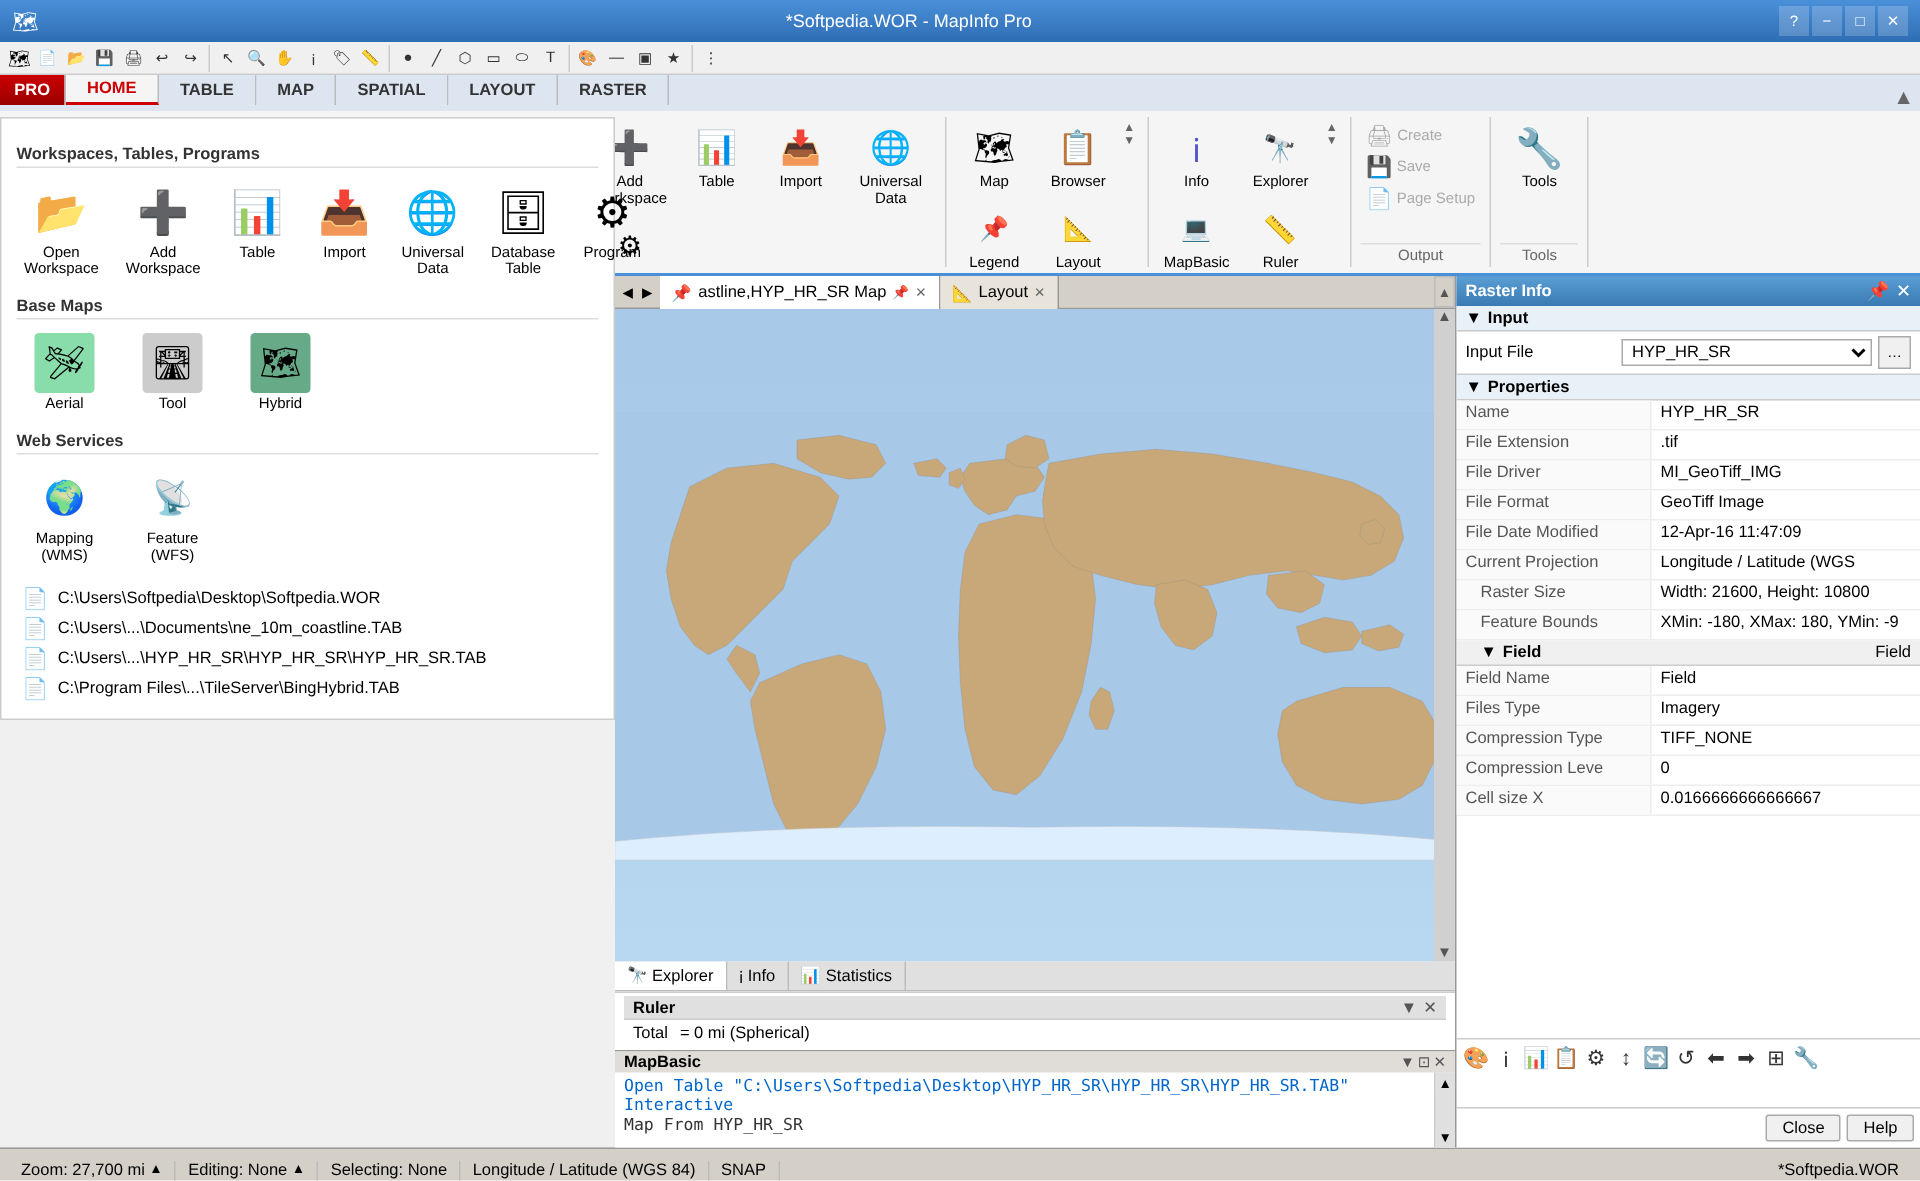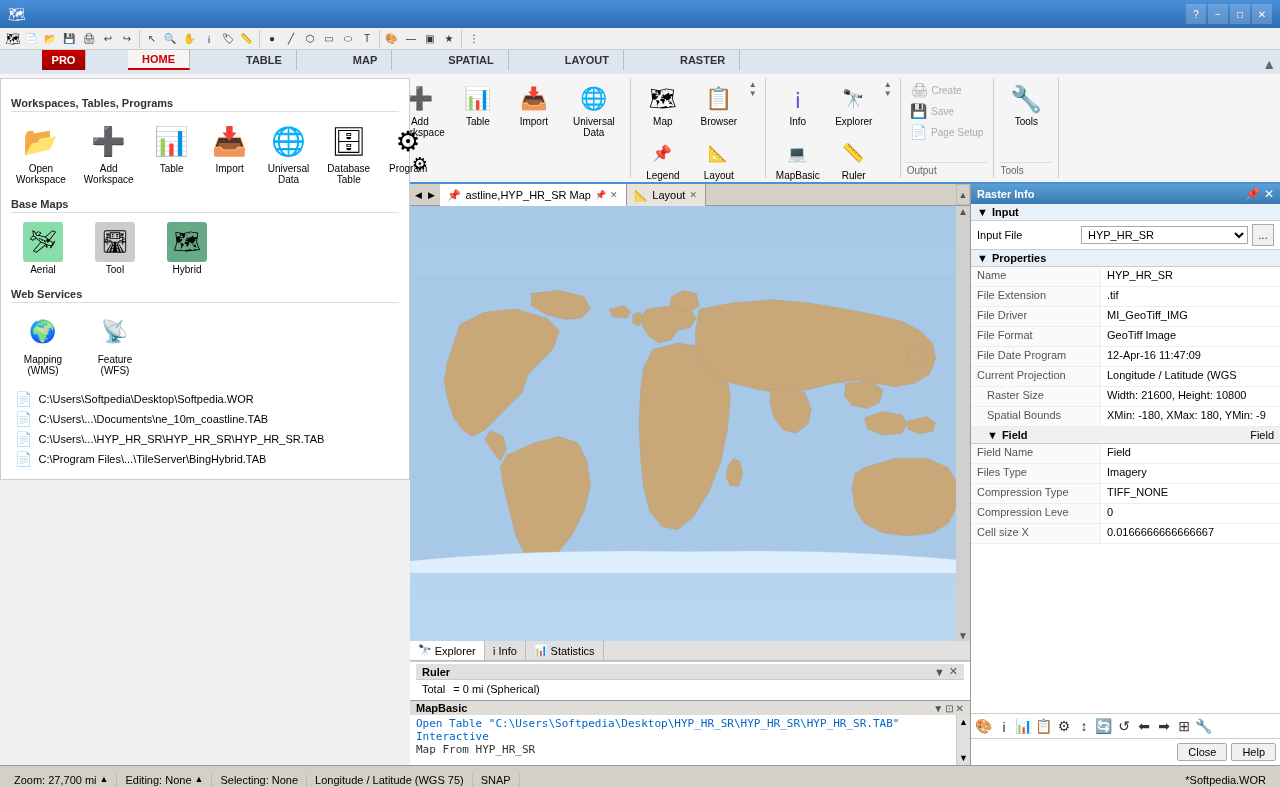--- a/index.html
+++ b/index.html
@@ -46,21 +46,20 @@
       padding: 0 14px;
       height: 20px;
       display: flex;
       align-items: center;
       font-size: 11px;
       font-weight: bold;
       cursor: pointer;
       border-right: 1px solid #bbb;
       background: #dde5f0;
       color: #333;
-      margin-left: 42px;
     }
     .main-tab.active {
       background: #f5f5f5;
       color: #c00;
       border-bottom: 2px solid #c00;
     }
 
     
     #ribbon {
       background: #f5f5f5;
@@ -80,21 +79,21 @@
     }
     .ribbon-group-content {
       display: flex;
       flex: 1;
       gap: 2px;
       align-items: flex-start;
     }
     .ribbon-group-label {
       font-size: 10px;
       color: #666;
-      text-align: left;
+      text-align: center;
       padding-top: 2px;
       border-top: 1px solid #ddd;
       margin-top: 2px;
     }
 
     
     .rb-large {
       display: flex;
       flex-direction: column;
       align-items: center;
@@ -243,20 +242,21 @@
       gap: 4px;
     }
 
     #raster-info-content { overflow-y: auto; flex: 1; }
     #raster-info-footer {
       padding: 4px;
       display: flex;
       justify-content: flex-end;
       gap: 4px;
       border-top: 1px solid #ccc;
+      margin-top: 21px;
     }
     #raster-info-footer button {
       padding: 2px 10px;
       font-size: 11px;
       cursor: pointer;
       background: #f0f0f0;
       border: 1px solid #aaa;
       border-radius: 2px;
     }
 
@@ -477,20 +477,21 @@
     }
 
   </style>
 </head>
 <body>
 
 <div id="titlebar">
   <div style="display:flex; align-items:center; gap:6px;">
     <span style="font-size:14px;">🗺</span>
   </div>
+  <div class="title">*Softpedia.WOR - MapInfo Pro</div>
   <div class="win-controls">
     <button class="win-btn">?</button>
     <button class="win-btn">−</button>
     <button class="win-btn">□</button>
     <button class="win-btn close">✕</button>
   </div>
 </div>
 
 <div id="icon-toolbar">
   <span class="qa-icon">🗺</span>
@@ -992,33 +993,33 @@
       </div>
       <div class="ri-row">
         <div class="ri-key">File Driver</div>
         <div class="ri-val">MI_GeoTiff_IMG</div>
       </div>
       <div class="ri-row">
         <div class="ri-key">File Format</div>
         <div class="ri-val">GeoTiff Image</div>
       </div>
       <div class="ri-row">
-        <div class="ri-key">File Date Program</div>
+        <div class="ri-key">File Date Modified</div>
         <div class="ri-val">12-Apr-16 11:47:09</div>
       </div>
       <div class="ri-row">
         <div class="ri-key">Current Projection</div>
         <div class="ri-val">Longitude / Latitude (WGS</div>
       </div>
       <div class="ri-row">
         <div class="ri-key" style="padding-left:16px;">Raster Size</div>
         <div class="ri-val">Width: 21600, Height: 10800</div>
       </div>
       <div class="ri-row">
-        <div class="ri-key" style="padding-left:16px;">Spatial Bounds</div>
+        <div class="ri-key" style="padding-left:16px;">Feature Bounds</div>
         <div class="ri-val">XMin: -180, XMax: 180, YMin: -9</div>
       </div>
 
       <div class="ri-subsection">
         <span>▼</span>
         <span>Field</span>
         <span style="margin-left:auto; font-weight:normal;">Field</span>
       </div>
       <div class="ri-row">
         <div class="ri-key">Field Name</div>
@@ -1070,21 +1071,21 @@
     <span class="status-arrow">▲</span>
   </div>
   <div class="status-item">
     <span>Editing: None</span>
     <span class="status-arrow">▲</span>
   </div>
   <div class="status-item">
     <span>Selecting: None</span>
   </div>
   <div class="status-item">
-    <span>Longitude / Latitude (WGS 75)</span>
+    <span>Longitude / Latitude (WGS 84)</span>
   </div>
   <div class="status-item">
     <span>SNAP</span>
   </div>
   <div class="status-item" style="margin-left:auto;">
     <span>*Softpedia.WOR</span>
   </div>
 </div>
 
 </body></html>

